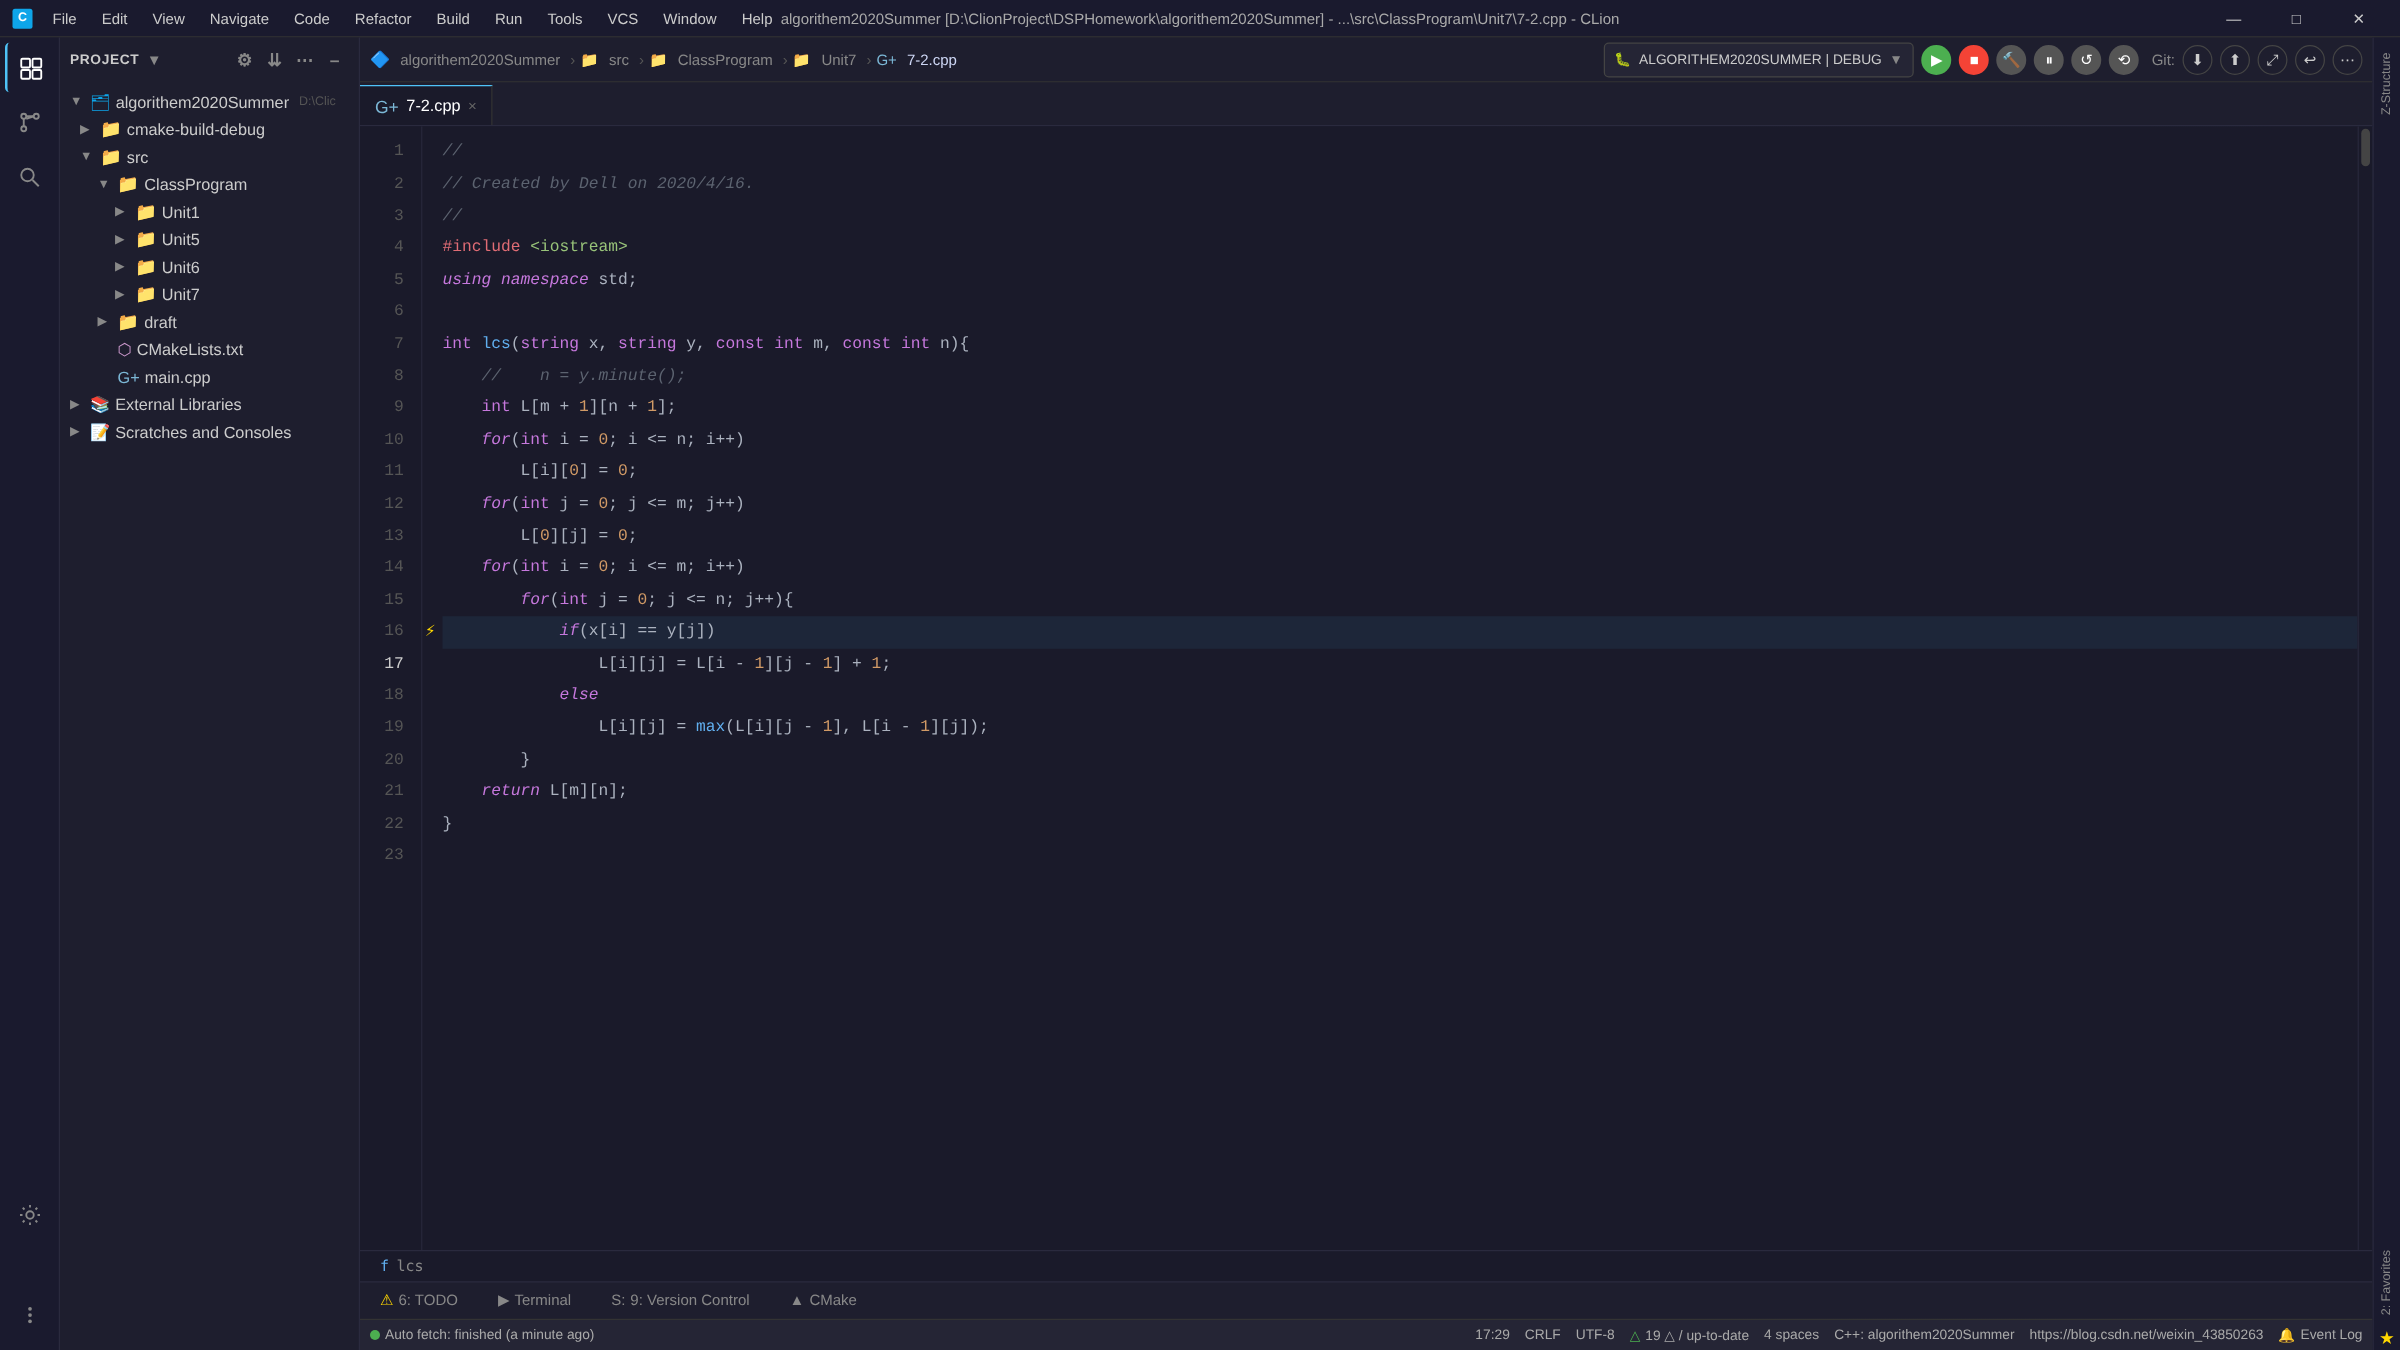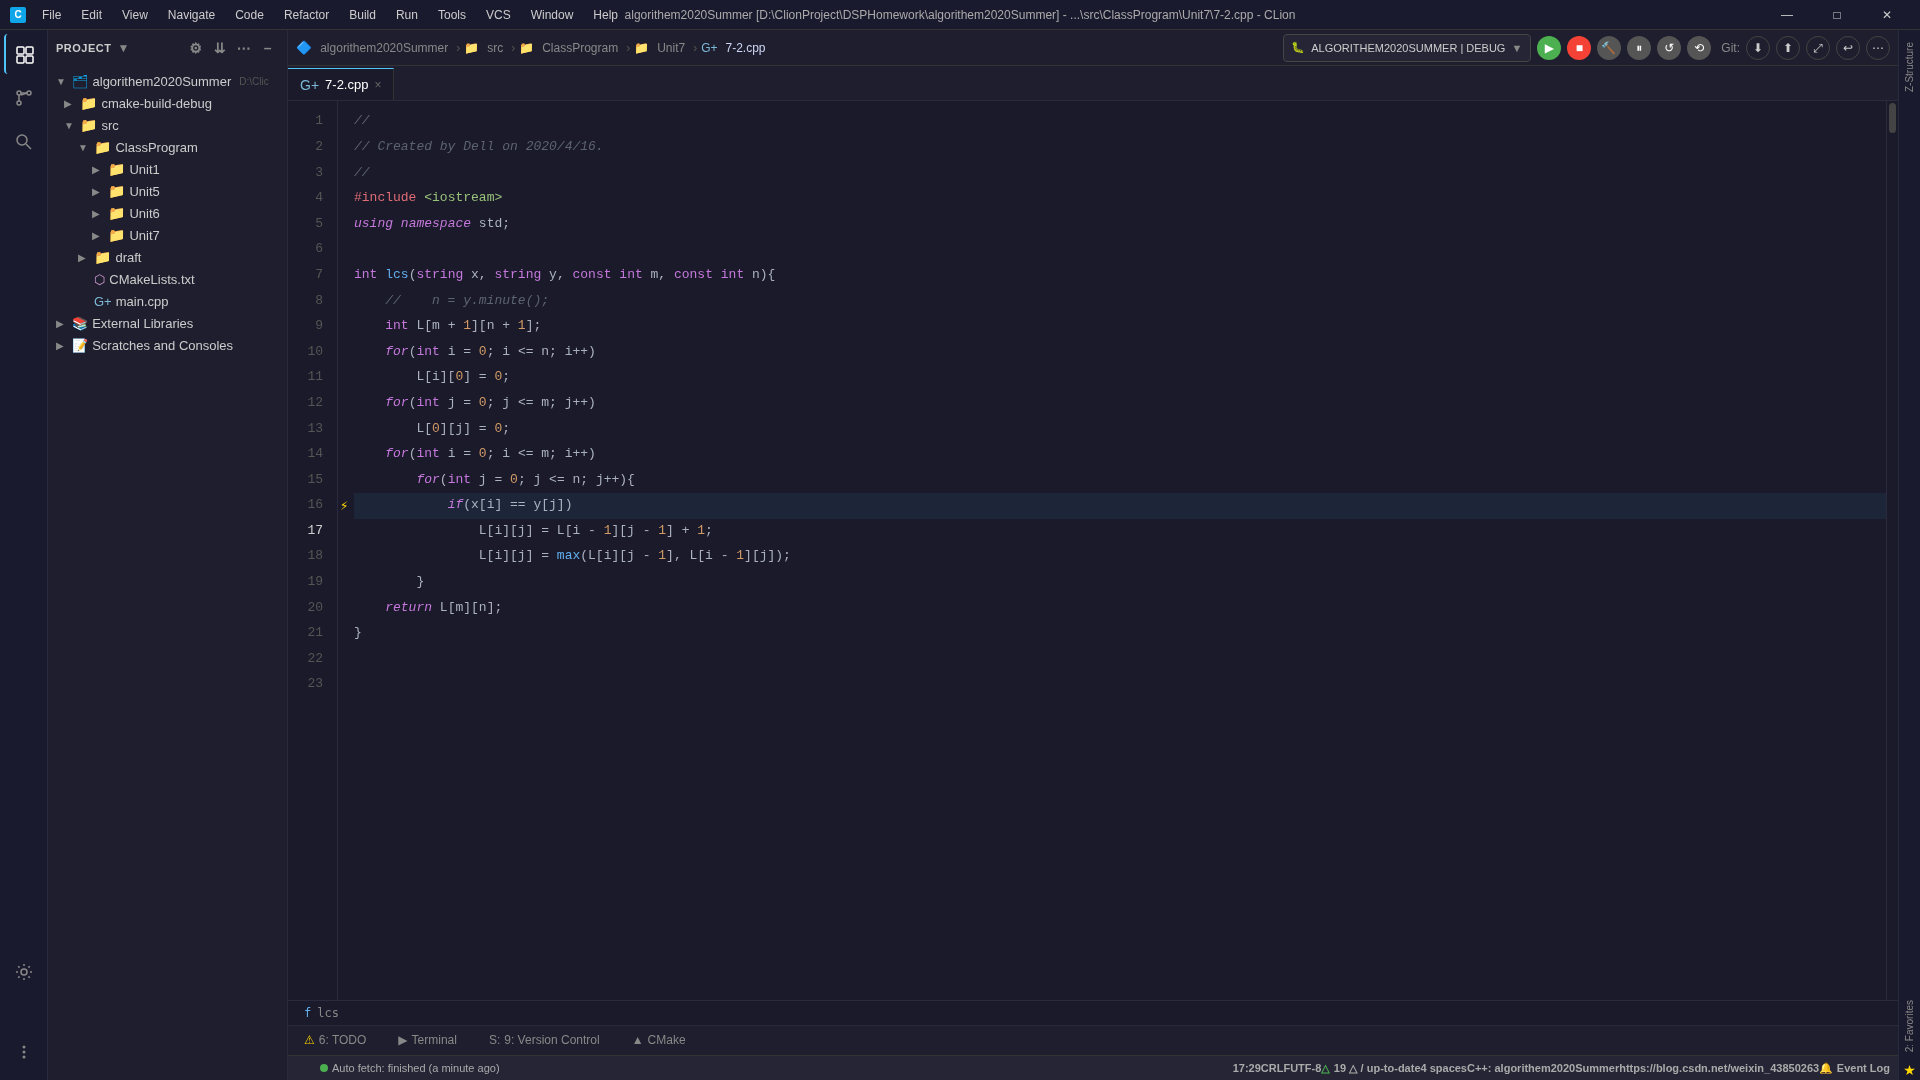--- a/index.html
+++ b/index.html
@@ -270,22 +270,22 @@
       height: 25px;
       background: #252535;
       border-top: 1px solid #333;
       display: flex;
       align-items: center;
       padding: 0 8px;
       font-size: 11px;
       color: #aaa;
       gap: 10px;
     }
-    .status-left { display: flex; gap: 8px; align-items: flex-start; margin-left: 24px; }
-    .status-right { margin-left: auto; display: flex; align-items: center; font-weight: bold; }
+    .status-left { display: flex; gap: 8px; align-items: flex-start; }
+    .status-right { margin-left: auto; display: flex; gap: 12px; align-items: center; }
     .status-item { display: flex; align-items: center; gap: 4px; cursor: pointer; }
     .status-dot { width: 8px; height: 8px; border-radius: 50%; background: #4caf50; }
     .status-warning { color: #ffd700; }
 
     
     #bottom-panels {
       height: 30px;
       background: #1e1e2e;
       border-top: 1px solid #2a2a3e;
       display: flex;
@@ -644,20 +644,23 @@
 
         <div class="code-line highlighted" style="position:relative;">
           <span style="position:absolute; left:-14px; color:#ffd700; font-size:14px;">⚡</span>
           <span class="plain">            </span><span class="kw">if</span><span class="plain">(x[i] == y[j])</span>
         </div>
 
         <div class="code-line">
           <span class="plain">                L[i][j] = L[i - </span><span class="num">1</span><span class="plain">][j - </span><span class="num">1</span><span class="plain">] + </span><span class="num">1</span><span class="plain">;</span>
         </div>
 
+        <div class="code-line">
+          <span class="plain">            </span><span class="kw">else</span>
+        </div>
 
         <div class="code-line">
           <span class="plain">                L[i][j] = </span><span class="fn">max</span><span class="plain">(L[i][j - </span><span class="num">1</span><span class="plain">], L[i - </span><span class="num">1</span><span class="plain">][j]);</span>
         </div>
 
         <div class="code-line">
           <span class="plain">        }</span>
         </div>
 
         <div class="code-line">

